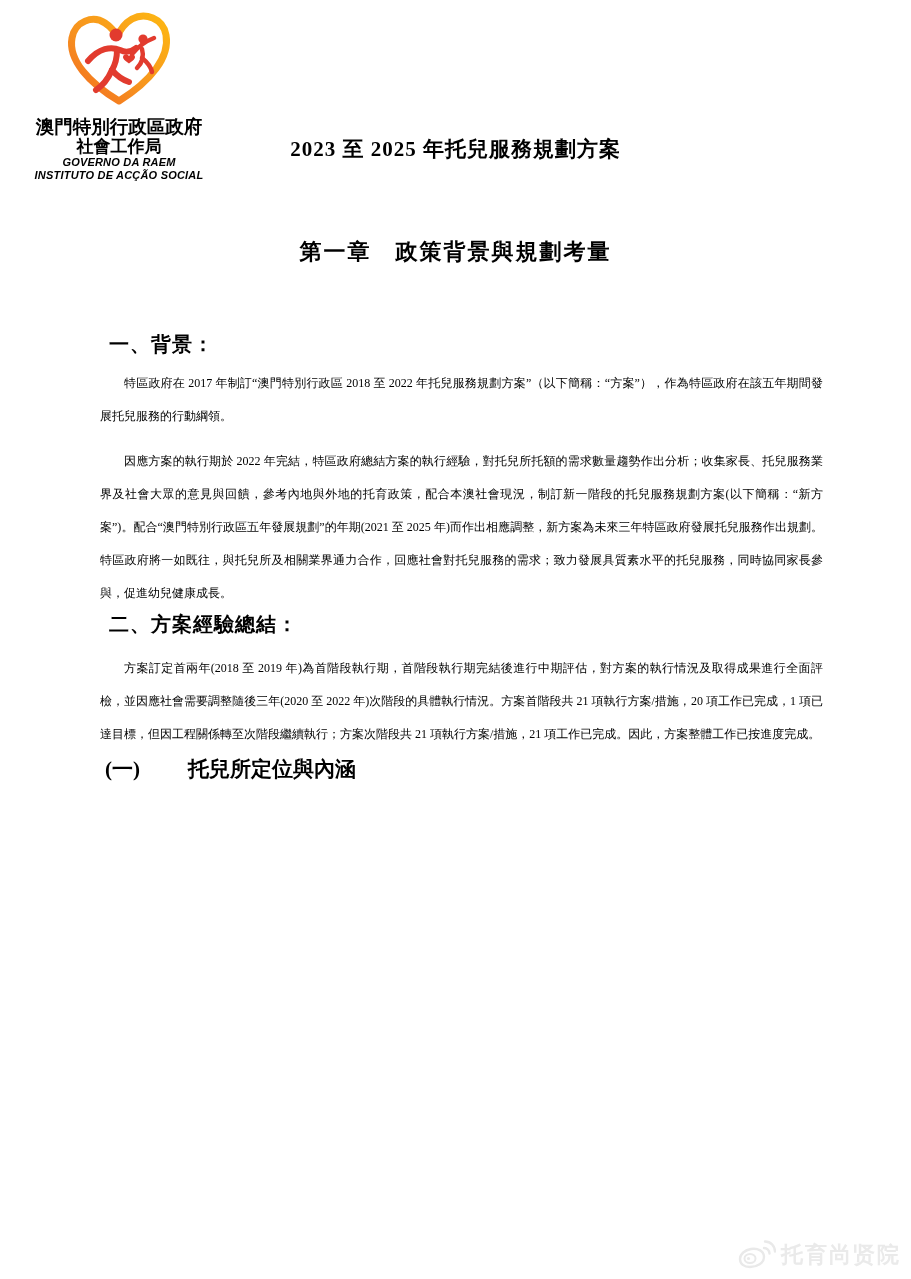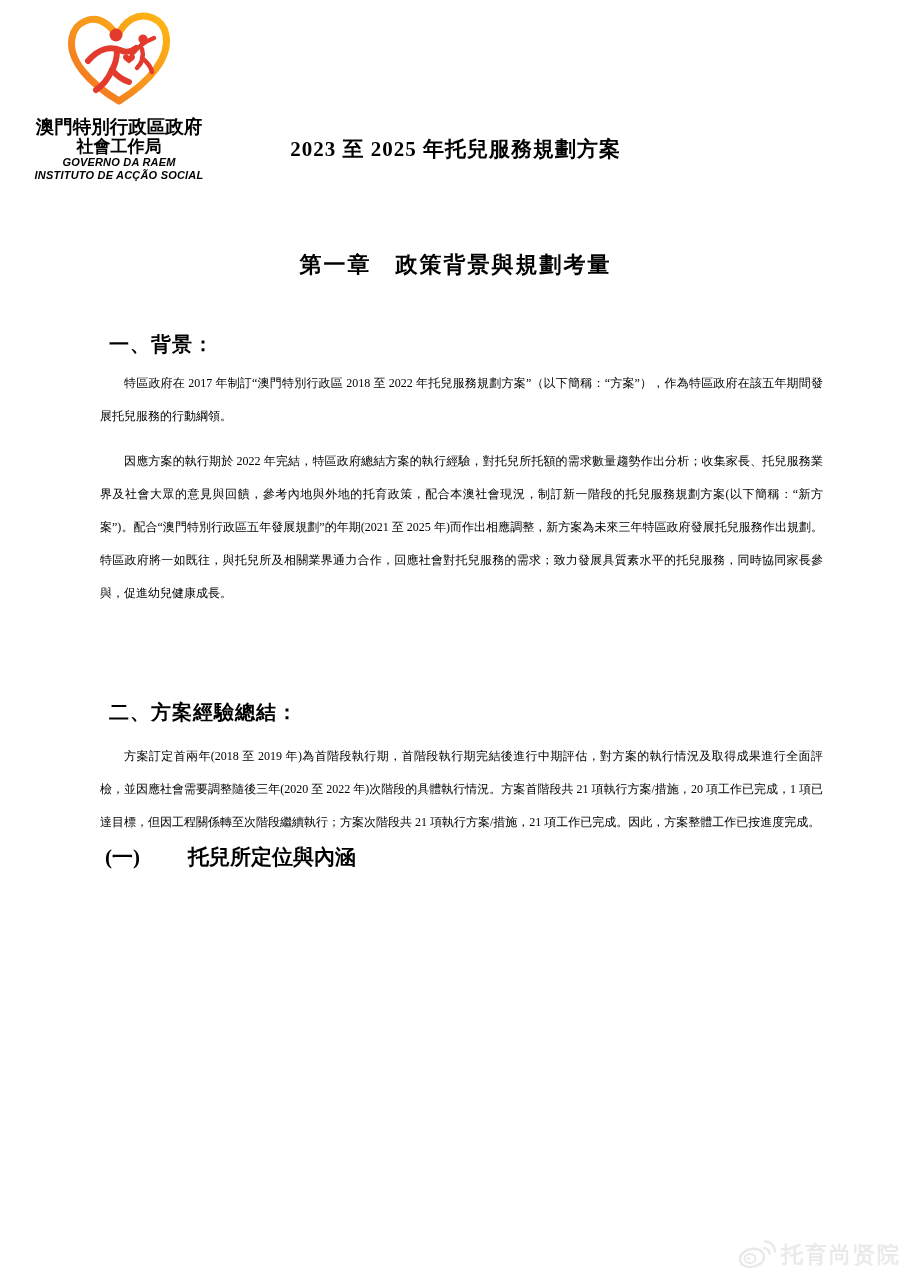--- a/index.html
+++ b/index.html
@@ -36,32 +36,32 @@
     font-weight: bold; font-size: 11px; line-height: 12.5px;
     letter-spacing: 0.2px; white-space: nowrap; font-style: italic;
   }
   .title-block {
     position: absolute; top: 131px; left: 0; width: 100%;
     text-align: center; font-weight: bold;
   }
   .title-line1 { font-size: 26px; line-height: 31px; letter-spacing: 2px; }
   .title-line2 { font-size: 21px; line-height: 36px; letter-spacing: 1px; }
   .chapter {
-    position: absolute; top: 250px; left: 0; width: 100%;
+    position: absolute; top: 237px; left: 0; width: 100%;
     text-align: center; font-size: 22px; font-weight: bold; letter-spacing: 2px;
   }
 
   
   .content { padding: 0 88px 0 100px; }
   .sec-heading {
     font-size: 20px; font-weight: bold; line-height: 28px; padding-left: 9px;
     letter-spacing: 1px;
   }
   .sec-heading.s1 { margin-top: 2px; }
-  .sec-heading.s2 { margin-top: 88px; }
+  .sec-heading.s2 { }
   p.bodytext {
     font-size: 12px; line-height: 33px;
     text-align: justify; text-indent: 2em;
   }
   p.p1 { margin-top: 9px; }
   p.p2 { margin-top: 12px; }
   p.p3 { margin-top: 14px; }
   p.p4 { margin-top: 14px; }
   .sub-heading {
     margin-top: 5px; font-size: 21px; font-weight: bold; line-height: 26px;

